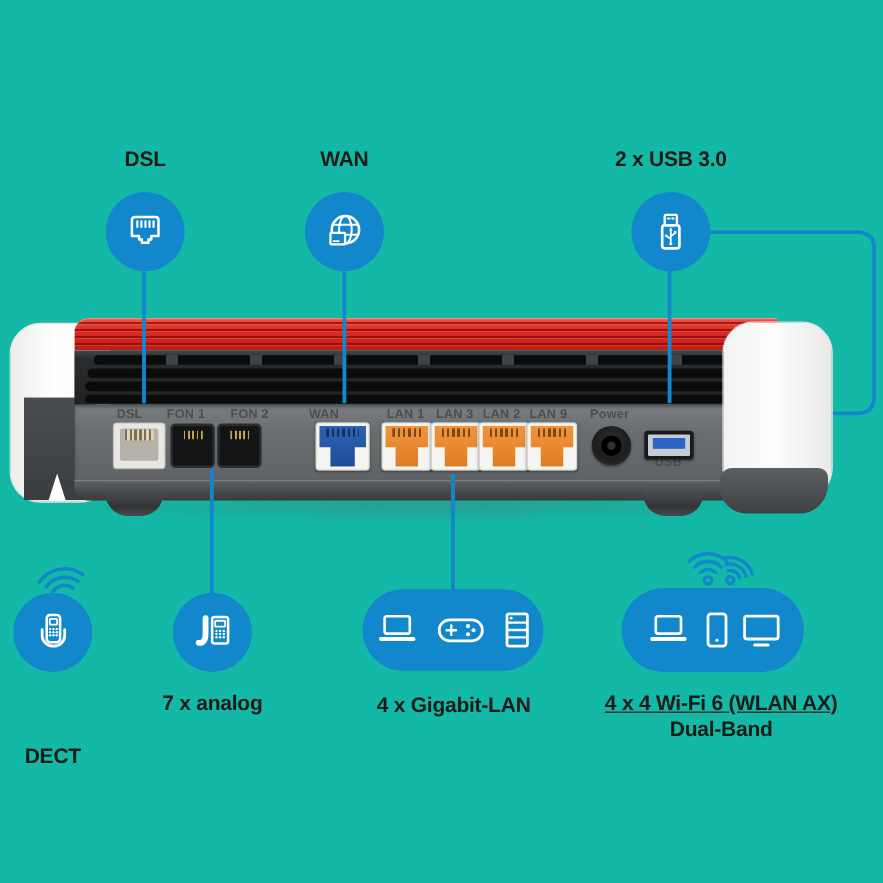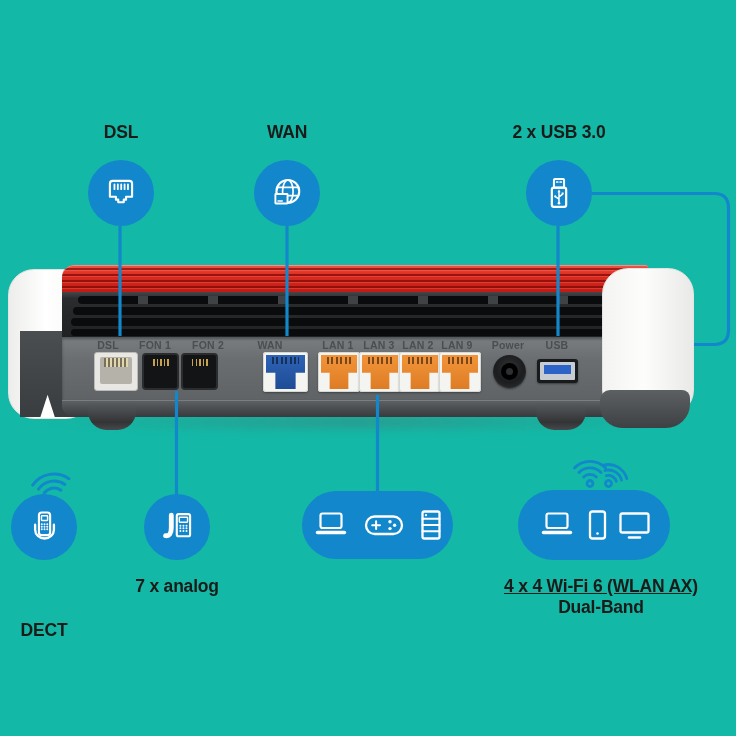--- a/index.html
+++ b/index.html
@@ -69,21 +69,21 @@
 
         <span class="plabel" style="left:46px;">DSL</span>
         <span class="plabel" style="left:93px;">FON 1</span>
         <span class="plabel" style="left:138px;padding-left:16px;">FON 2</span>
         <span class="plabel" style="left:208px;">WAN</span>
         <span class="plabel" style="left:276px;text-align:center;">LAN 1</span>
         <span class="plabel" style="left:317px;">LAN 3</span>
         <span class="plabel" style="left:356px;">LAN 2</span>
         <span class="plabel" style="left:395px;">LAN 9</span>
         <span class="plabel" style="left:446px;">Power</span>
-        <span class="plabel" style="left:495px;">USB</span>
+        <span class="plabel" style="left:495px;margin-top:40px;">USB</span>
 
         <div class="abs" style="left:32px;top:15px;width:44px;height:39px;background:#e8e7e3;border:1px solid #bdbbb5;border-radius:3px;box-sizing:border-box;">
           <div class="abs" style="inset:4px 5px 6px 5px;background:#b5b2aa;border-radius:2px;"></div>
           <div class="abs" style="top:5px;left:9px;right:9px;height:9px;background:repeating-linear-gradient(90deg,#78705d 0 2px,#e2d8ad 2px 4px);"></div>
         </div>
 
         <div class="fon-port" style="left:80px;top:16px;">
           <div class="fon-pins"></div>
         </div>
         <div class="fon-port" style="left:119px;top:16px;">
@@ -238,20 +238,21 @@
       <circle cx="29" cy="12.8" r="1.7" class="kdot"></circle>
       <circle cx="33.6" cy="16.2" r="1.7" class="kdot"></circle>
       <circle cx="29" cy="19.6" r="1.7" class="kdot"></circle>
     </svg>
     <svg class="icon-svg" width="30" height="32" viewBox="0 0 30 32" fill="none" stroke="#fff" stroke-linejoin="round" stroke-linecap="round">
       <rect x="6.5" y="2.5" width="17" height="27" rx="1.8" stroke-width="2.3"></rect>
       <path d="M6.5 9.8 H23.5 M6.5 16 H23.5 M6.5 22.2 H23.5" stroke-width="1.9"></path>
       <circle cx="10" cy="6.2" r="1.15" class="kdot"></circle>
     </svg>
   </div>
+  <div class="lbl" style="left:378px;top:577px;">4 x Gigabit-LAN</div>
 
   <svg class="abs" style="left:552px;top:438px;z-index:6;" width="100" height="52" viewBox="0 0 100 52" fill="none" stroke="#1287cc" stroke-linecap="round">
     <g stroke-width="2.8">
       <path d="M31.6 39.1 A9 9 0 0 1 44.4 39.1"></path>
       <path d="M27 34.5 A15.5 15.5 0 0 1 49 34.5"></path>
       <path d="M22.4 29.9 A22 22 0 0 1 53.6 29.9"></path>
       <circle cx="38" cy="45.5" r="3"></circle>
     </g>
     <g stroke-width="2.8" transform="rotate(30 56.5 45.5)">
       <path d="M50.8 39.8 A8 8 0 0 1 62.2 39.8"></path>

